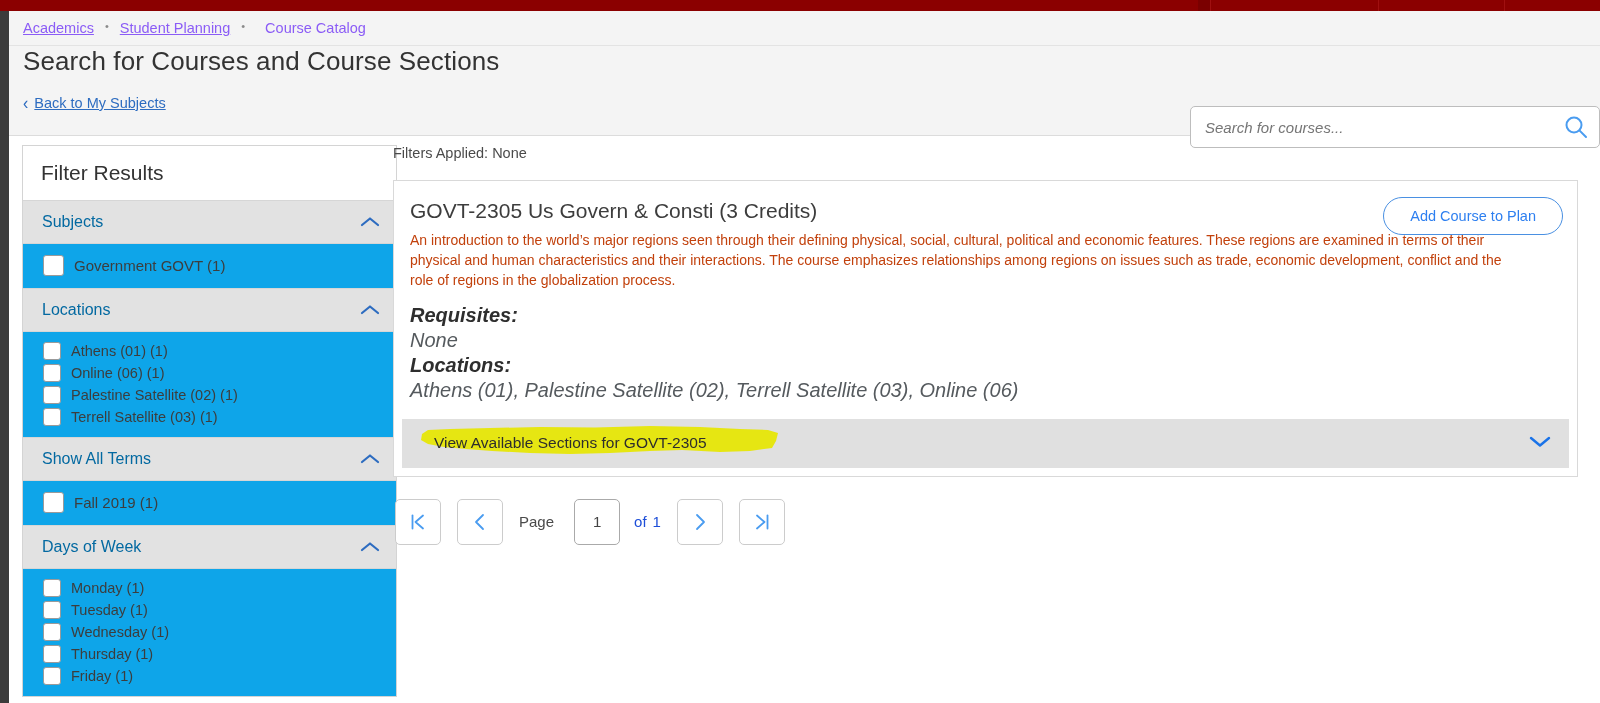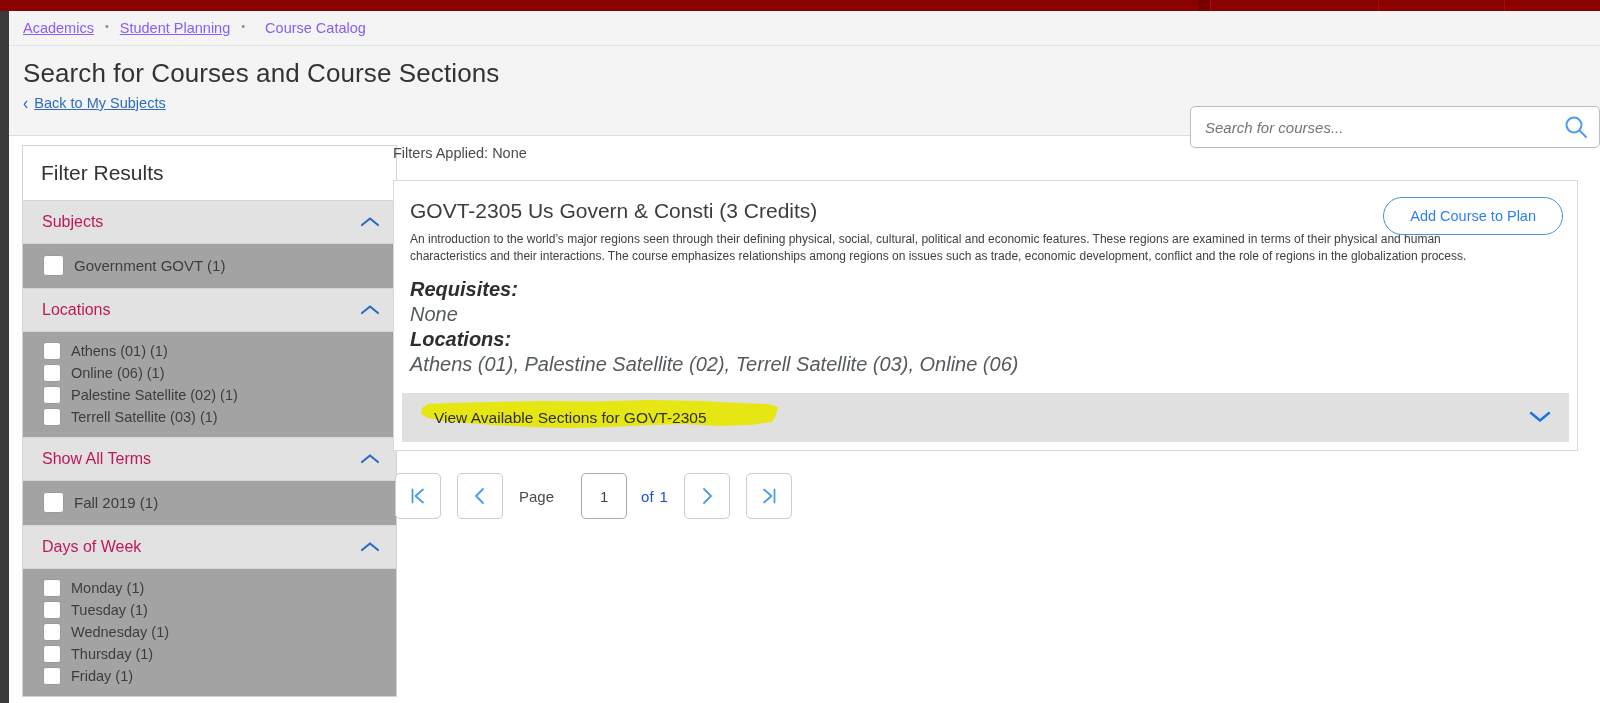--- a/index.html
+++ b/index.html
@@ -58,21 +58,21 @@
   }
 
   
   .page-head {
     position: absolute; top: 46px; left: 9px;
     width: 1591px; height: 90px;
     background: #f4f4f4;
     border-bottom: 1px solid #dcdcdc;
   }
   .page-title {
-    position: absolute; left: 14px; top: 12px;
+    position: absolute; left: 14px; top: 0;
     font-size: 26px; color: #333333; font-weight: 400;
     letter-spacing: 0.1px;
   }
   .back-link-row {
     position: absolute; left: 14px; top: 49px;
     display: flex; align-items: center; gap: 6px;
     font-size: 14.5px;
   }
   .back-chevron {
     color: #2d6cc0; font-size: 16px; line-height: 1;
@@ -113,24 +113,24 @@
     padding-left: 18px; font-size: 21px; color: #333333;
     background: #ffffff;
   }
   .filter-section-header {
     height: 44px; background: #e2e2e2;
     border-top: 1px solid #d6d6d6; border-bottom: 1px solid #d6d6d6;
     display: flex; align-items: center; justify-content: space-between;
     padding: 0 16px 0 19px; cursor: pointer;
   }
   .filter-section-header .fs-label {
-    color: #be185d; font-size: 16px;
+    color: #0369a1; font-size: 16px;
   }
   .chevron-up-icon { display: flex; align-items: center; }
-  .filter-options { background: #a3a3a3; padding: 8px 0 9px 0; }
+  .filter-options { background: #0ea5e9; padding: 8px 0 9px 0; }
   .filter-option {
     display: flex; align-items: center; gap: 10px;
     padding: 1px 0 1px 20px; cursor: pointer;
     min-height: 22px;
   }
   .cb {
     width: 18px; height: 18px; min-width: 18px;
     border: 1px solid #9a9a9a; border-radius: 3px;
     background: #ffffff;
   }
@@ -160,21 +160,21 @@
     position: absolute; right: 14px; top: 16px;
     border: 1px solid #4a90e2; border-radius: 22px;
     background: #ffffff; color: #2d7ff0;
     font-family: "Liberation Sans", sans-serif;
     font-size: 14.5px;
     padding: 10px 26px; cursor: pointer;
     white-space: nowrap;
   }
   .course-desc {
     padding: 8px 16px 0 16px;
-    font-size: 12px; color: #404040; line-height: 1.42;
+    font-size: 14px; color: #c2410c; line-height: 1.42;
     max-width: 1130px;
   }
   .meta-block {
     padding: 12px 16px 0 16px;
     font-size: 20px; line-height: 1.25; font-style: italic;
   }
   .meta-label { font-weight: bold; color: #2e2e2e; }
   .meta-value { color: #555a5e; }
   .sections-bar {
     margin: 16px 8px 8px 8px;
@@ -197,21 +197,21 @@
     margin-top: 22px; padding-left: 2px;
   }
   .pg-btn {
     width: 46px; height: 46px;
     border: 1px solid #cccccc; border-radius: 5px;
     background: #ffffff; cursor: pointer;
     display: flex; align-items: center; justify-content: center;
     margin-right: 16px;
   }
   .pg-btn.last { margin-right: 0; }
-  .pg-label { font-size: 15px; color: #4a4a4a; margin-right: 27px; }
+  .pg-label { font-size: 15px; color: #4a4a4a; margin-right: 20px; }
   .pg-input {
     width: 46px; height: 46px;
     border: 1px solid #aaaaaa; border-radius: 5px;
     text-align: center; font-size: 15px; color: #444444;
     font-family: "Liberation Sans", sans-serif;
     outline: none; margin-right: 14px; background: #ffffff;
   }
   .pg-of { font-size: 15px; color: #1d4ed8; margin-right: 16px; }
   .pg-of .total { margin-left: 6px; }
 </style>

